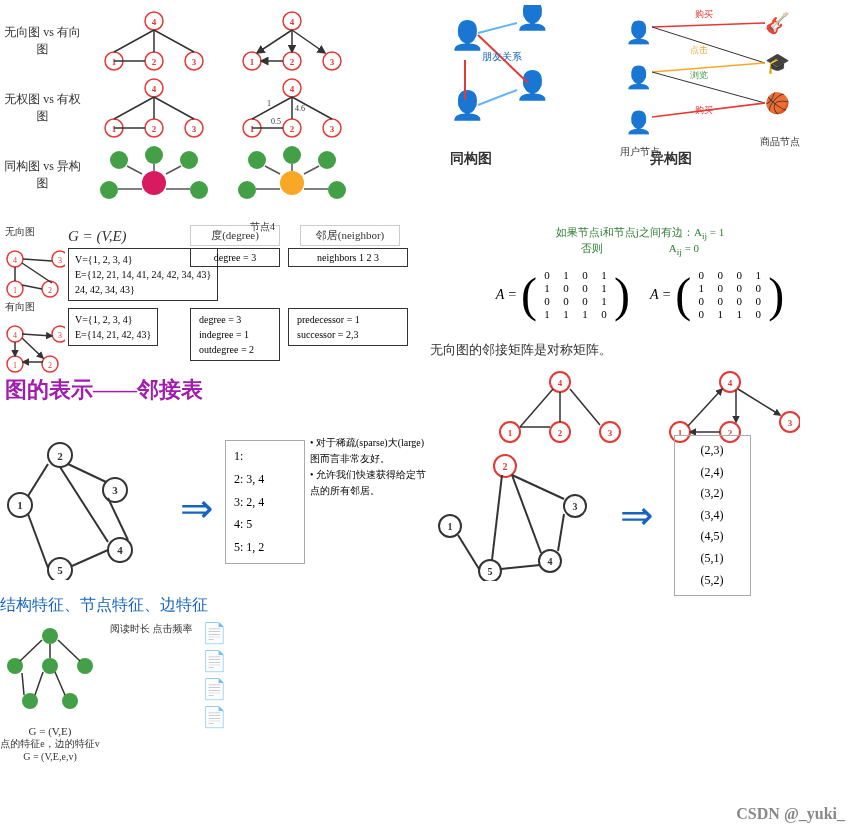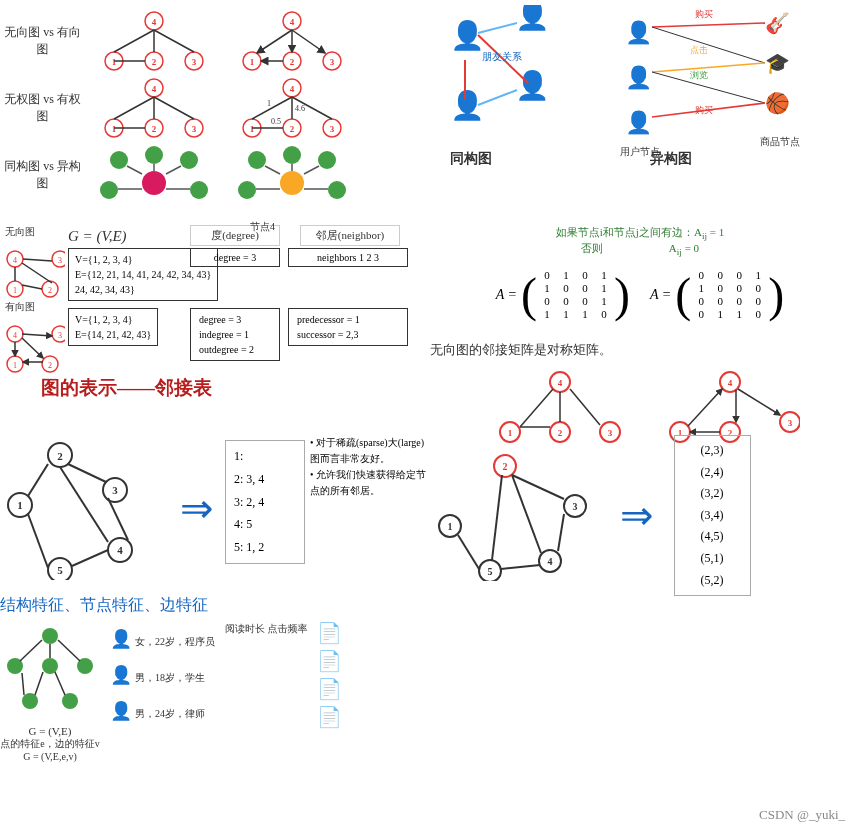--- a/index.html
+++ b/index.html
@@ -292,21 +292,21 @@
       <div>degree = 3</div>
       <div>indegree = 1</div>
       <div>outdegree = 2</div>
     </div>
 
     <div style="position:absolute;left:288px;top:88px;border:1px solid #333;padding:3px 8px;font-size:10px;width:120px;line-height:1.5;">
       <div>predecessor = 1</div>
       <div>successor = 2,3</div>
     </div>
 
-    <div style="position:absolute;left:5px;top:155px;font-size:19px;font-weight:bold;color:#b91c1c;margin-left:36px;">图的表示——邻接表</div>
+    <div style="position:absolute;left:5px;top:155px;font-size:22px;font-weight:bold;color:#a21caf;">图的表示——邻接表</div>
 
   </div>
 
   <div style="position:absolute;top:220px;left:430px;width:420px;">
 
     <div style="font-size:11px;color:#2e7d32;text-align:center;margin-top:5px;">
       <div>如果节点i和节点j之间有边：A<sub>ij</sub> = 1</div>
       <div>否则&nbsp;&nbsp;&nbsp;&nbsp;&nbsp;&nbsp;&nbsp;&nbsp;&nbsp;&nbsp;&nbsp;&nbsp;&nbsp;&nbsp;&nbsp;&nbsp;&nbsp;&nbsp;&nbsp;&nbsp;&nbsp;&nbsp;&nbsp;&nbsp;A<sub>ij</sub> = 0</div>
     </div>
 
@@ -517,44 +517,30 @@
           <line x1="58" y1="19" x2="80" y2="40" stroke="#333" stroke-width="1.5"></line>
           <line x1="43" y1="51" x2="35" y2="74" stroke="#333" stroke-width="1.5"></line>
           <line x1="55" y1="51" x2="65" y2="74" stroke="#333" stroke-width="1.5"></line>
           <line x1="22" y1="52" x2="24" y2="74" stroke="#333" stroke-width="1.5"></line>
         </svg>
         <div style="font-size:11px;color:#333;text-align:center;">G = (V,E)</div>
         <div style="font-size:10px;color:#333;text-align:center;">点的特征e，边的特征v</div>
         <div style="font-size:10px;color:#333;text-align:center;">G = (V,E,e,v)</div>
       </div>
 
-      <div style="flex-shrink:0;font-size:10px;line-height:2.0;">
-        <div style="color:#333;">
-          <span style="color:#f9a825;font-size:18px;">👤</span>
-          <span>女，22岁，程序员</span>
-        </div>
-        <div style="color:#333;">
-          <span style="color:#43a047;font-size:18px;">👤</span>
-          <span>男，18岁，学生</span>
-        </div>
-        <div style="color:#333;">
-          <span style="color:#1565c0;font-size:18px;">👤</span>
-          <span>男，24岁，律师</span>
-        </div>
-      </div>
 
       <div style="font-size:10px;color:#333;line-height:1.5;">
         <div>阅读时长
 点击频率</div>
       </div>
 
       <div style="display:flex;flex-direction:column;gap:4px;">
         <div style="font-size:20px;">📄</div>
         <div style="font-size:20px;">📄</div>
         <div style="font-size:20px;">📄</div>
         <div style="font-size:20px;">📄</div>
       </div>
     </div>
   </div>
 
-  <div class="watermark" style="position:absolute;bottom:6px;right:10px;font-size:13px;color:#888;">CSDN @_yuki_</div>
+  <div class="watermark" style="position:absolute;bottom:6px;right:10px;font-size:16px;color:#888;font-weight:bold;">CSDN @_yuki_</div>
 
 </div>
 
 </body></html>

